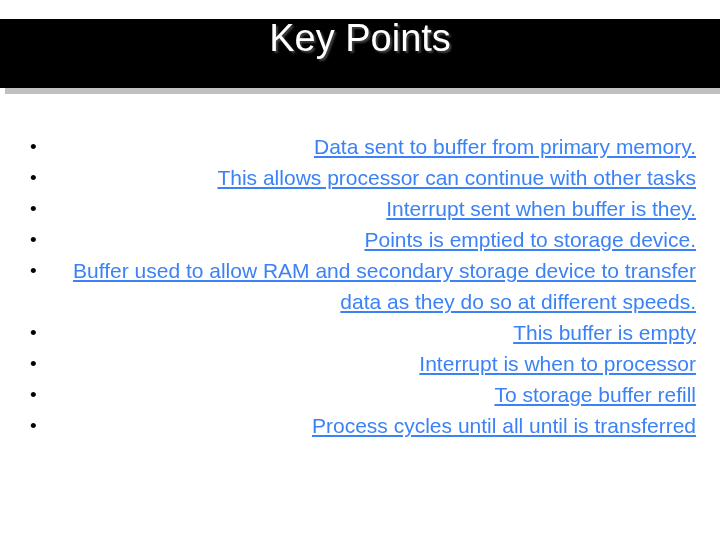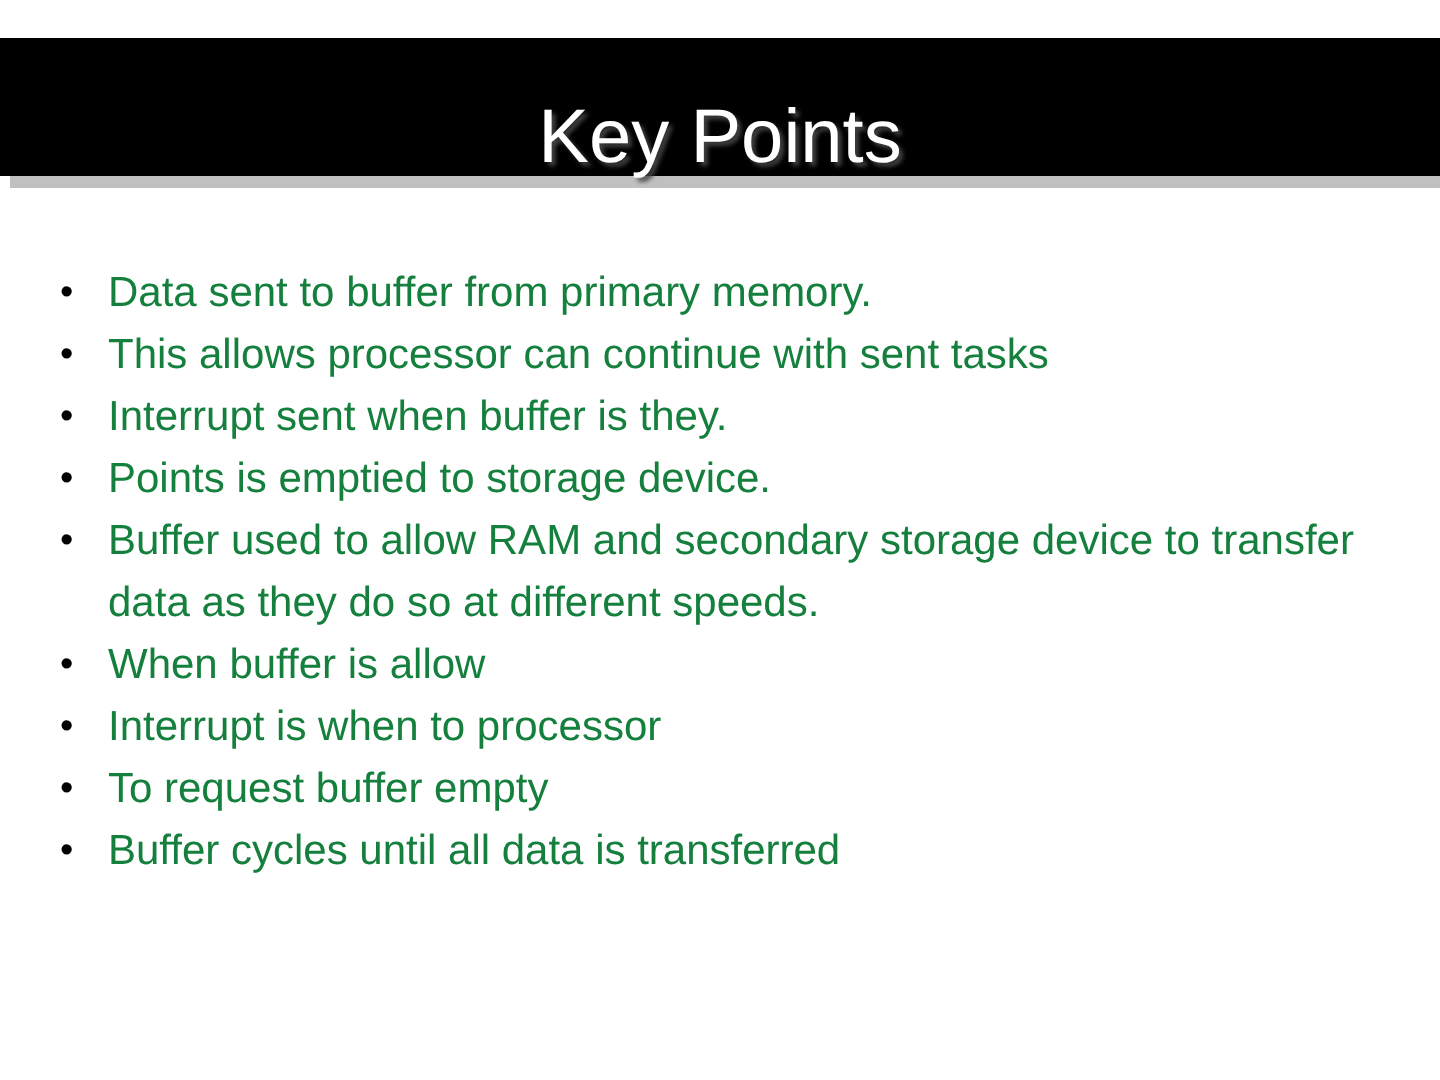--- a/index.html
+++ b/index.html
@@ -35,21 +35,21 @@
   }
 
   #title-bar {
     position: absolute;
     left: 0px;
     top: 19px;
     width: 720px;
     height: 69px;
     background: #000000;
     display: flex;
-    align-items: flex-end;
+    align-items: flex-start;
     justify-content: center;
   }
 
   #title-text {
     color: #ffffff;
     font-family: "Liberation Sans", sans-serif;
     font-size: 38px;
     font-weight: normal;
     line-height: 1;
     letter-spacing: 0px;
@@ -81,22 +81,23 @@
     padding-left: 6px;
     box-sizing: border-box;
     font-size: 19px;
     line-height: 31px;
     color: #000000;
   }
 
   .bullet-label {
     flex: 1 1 auto;
     line-height: 31px;
-    color: #15803d;
-    text-align: left;
+    color: #3b82f6;
+    text-align: right;
+    text-decoration: underline;
   }
 </style>
 </head>
 <body>
 
 <div id="slide">
 
   <div id="title-shadow"></div>
 
   <div id="title-bar">
@@ -105,53 +106,53 @@
 
   <div id="bullet-list">
 
     <div class="bullet-item">
       <span class="bullet-marker">•</span>
       <span class="bullet-label">Data sent to buffer from primary memory.</span>
     </div>
 
     <div class="bullet-item">
       <span class="bullet-marker">•</span>
-      <span class="bullet-label">This allows processor can continue with sent tasks</span>
+      <span class="bullet-label">This allows processor can continue with other tasks</span>
     </div>
 
     <div class="bullet-item">
       <span class="bullet-marker">•</span>
       <span class="bullet-label">Interrupt sent when buffer is they.</span>
     </div>
 
     <div class="bullet-item">
       <span class="bullet-marker">•</span>
       <span class="bullet-label">Points is emptied to storage device.</span>
     </div>
 
     <div class="bullet-item">
       <span class="bullet-marker">•</span>
       <span class="bullet-label">Buffer used to allow RAM and secondary storage device to transfer data as they do so at different speeds.</span>
     </div>
 
     <div class="bullet-item">
       <span class="bullet-marker">•</span>
-      <span class="bullet-label">When buffer is allow</span>
+      <span class="bullet-label">This buffer is empty</span>
     </div>
 
     <div class="bullet-item">
       <span class="bullet-marker">•</span>
       <span class="bullet-label">Interrupt is when to processor</span>
     </div>
 
     <div class="bullet-item">
       <span class="bullet-marker">•</span>
-      <span class="bullet-label">To request buffer empty</span>
+      <span class="bullet-label">To storage buffer refill</span>
     </div>
 
     <div class="bullet-item">
       <span class="bullet-marker">•</span>
-      <span class="bullet-label">Buffer cycles until all data is transferred</span>
+      <span class="bullet-label">Process cycles until all until is transferred</span>
     </div>
 
   </div>
 
 </div>
 
 </body></html>

